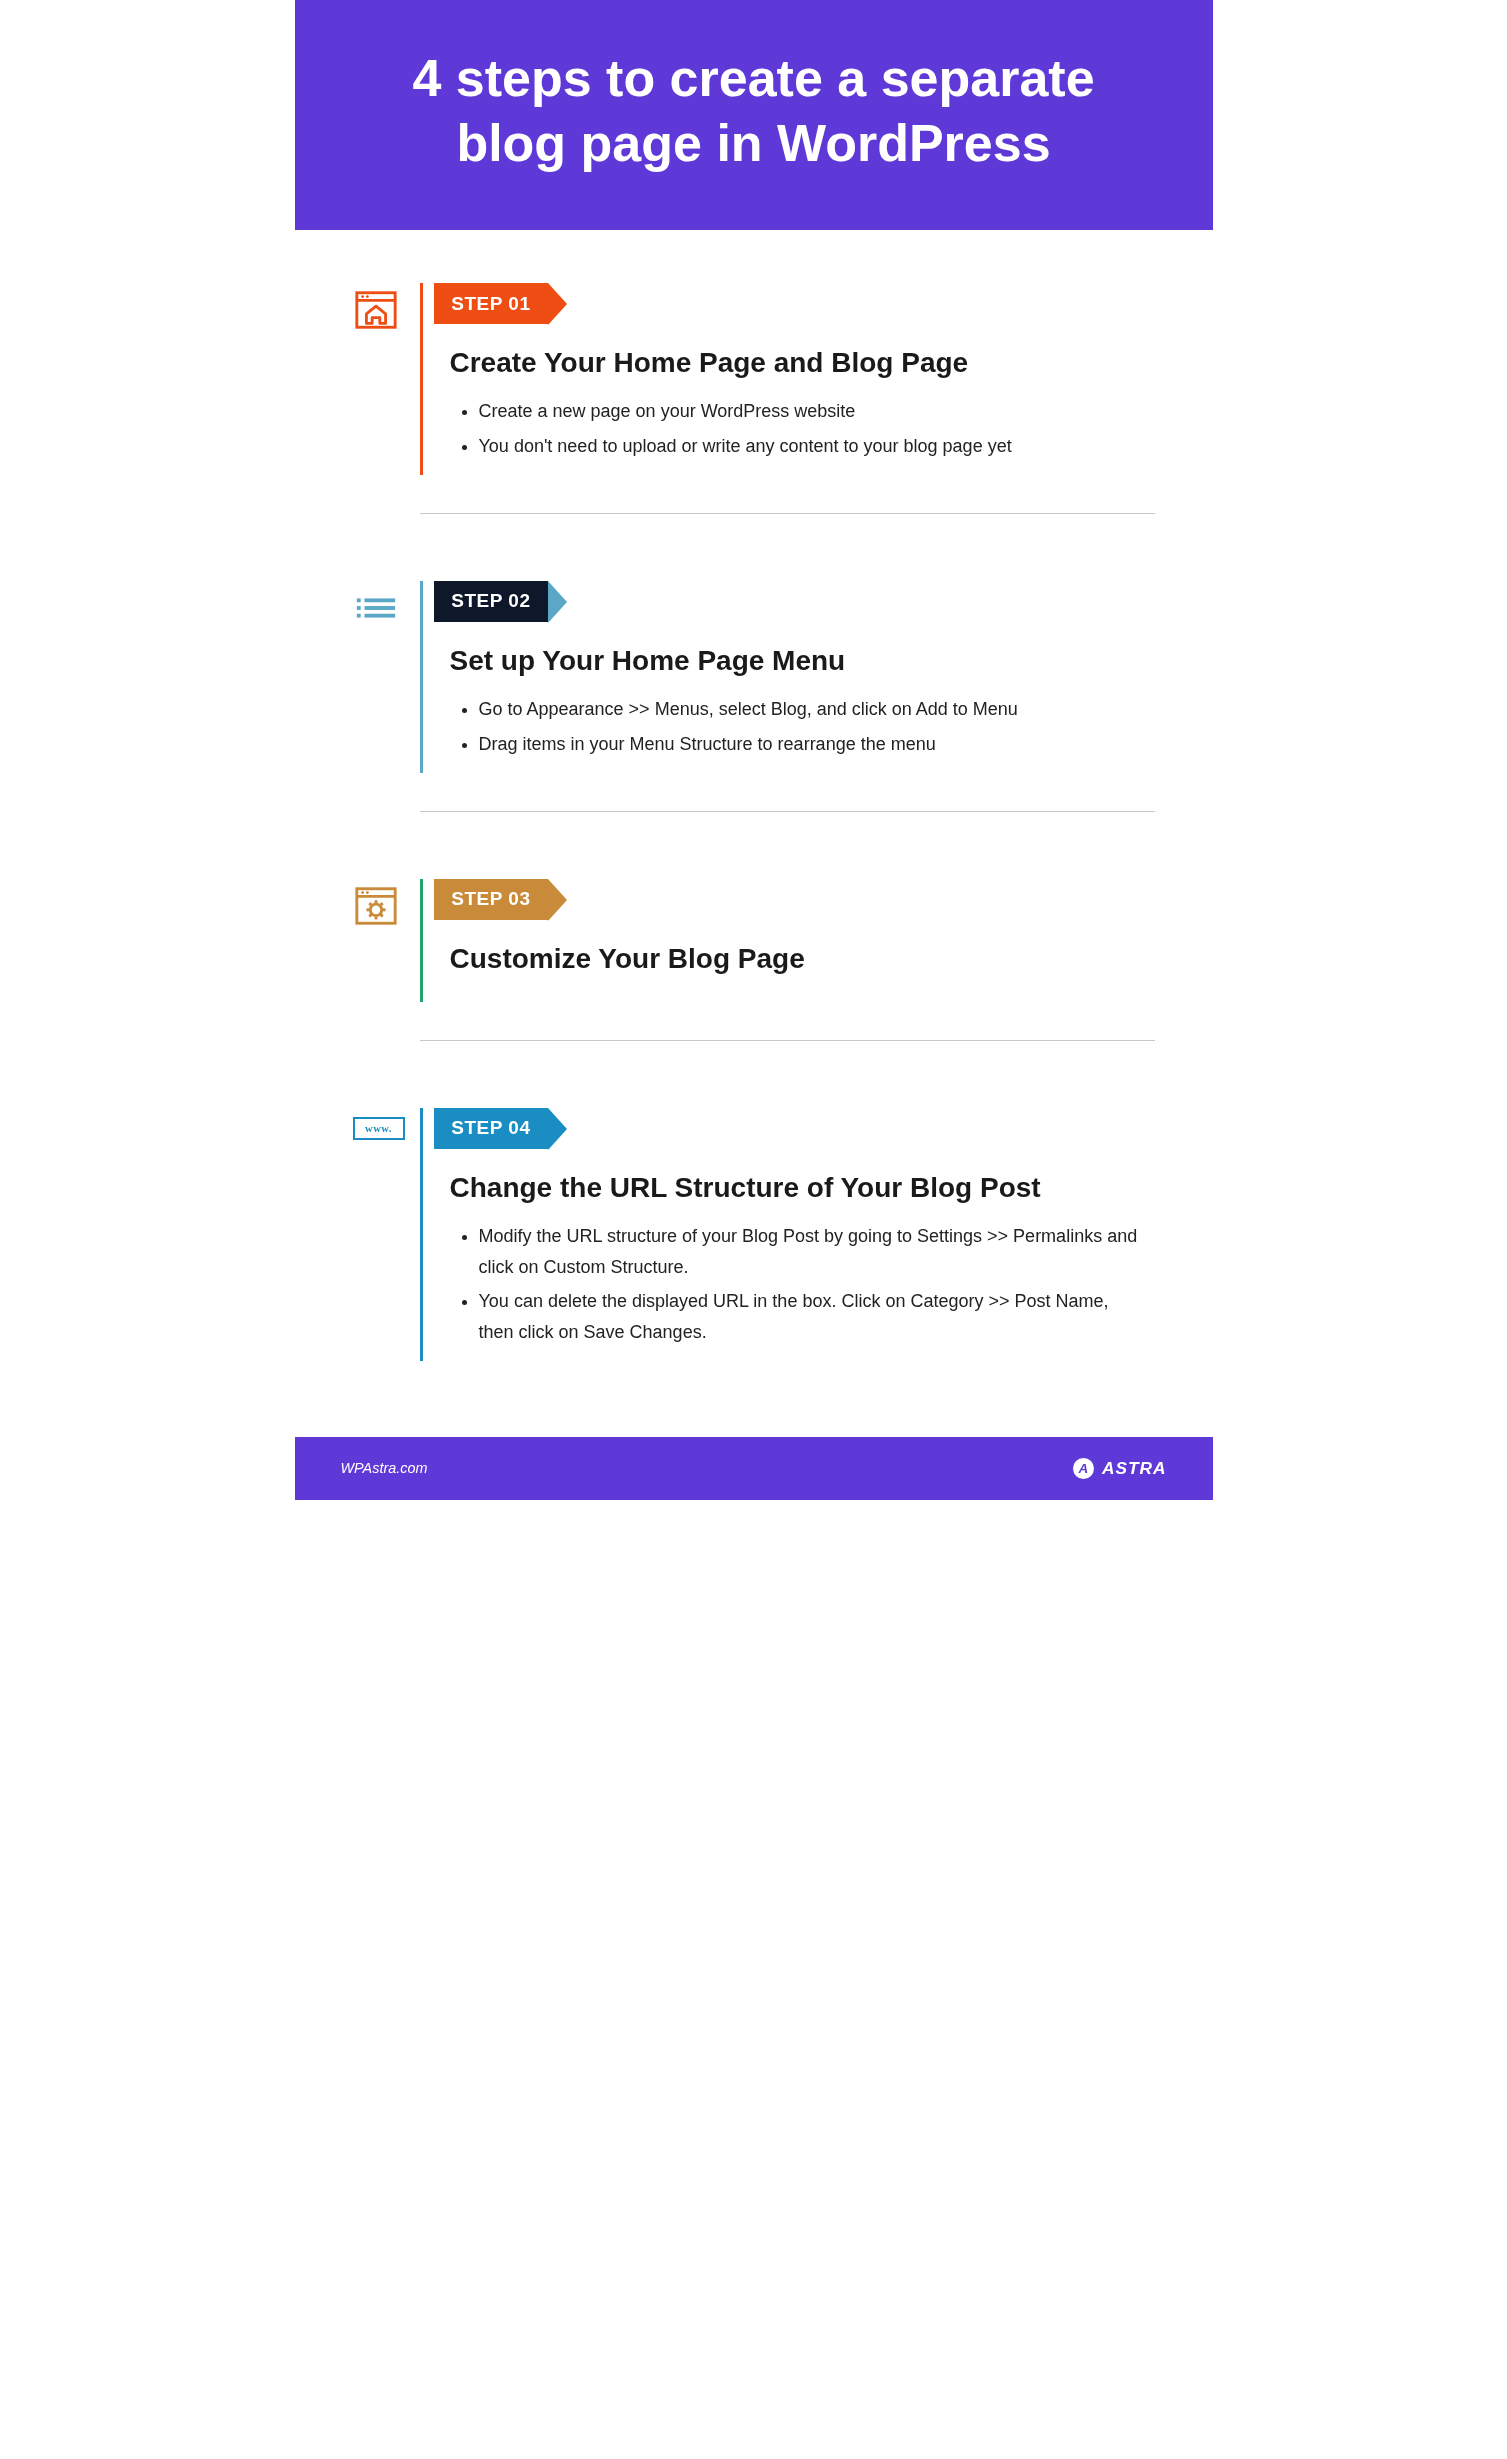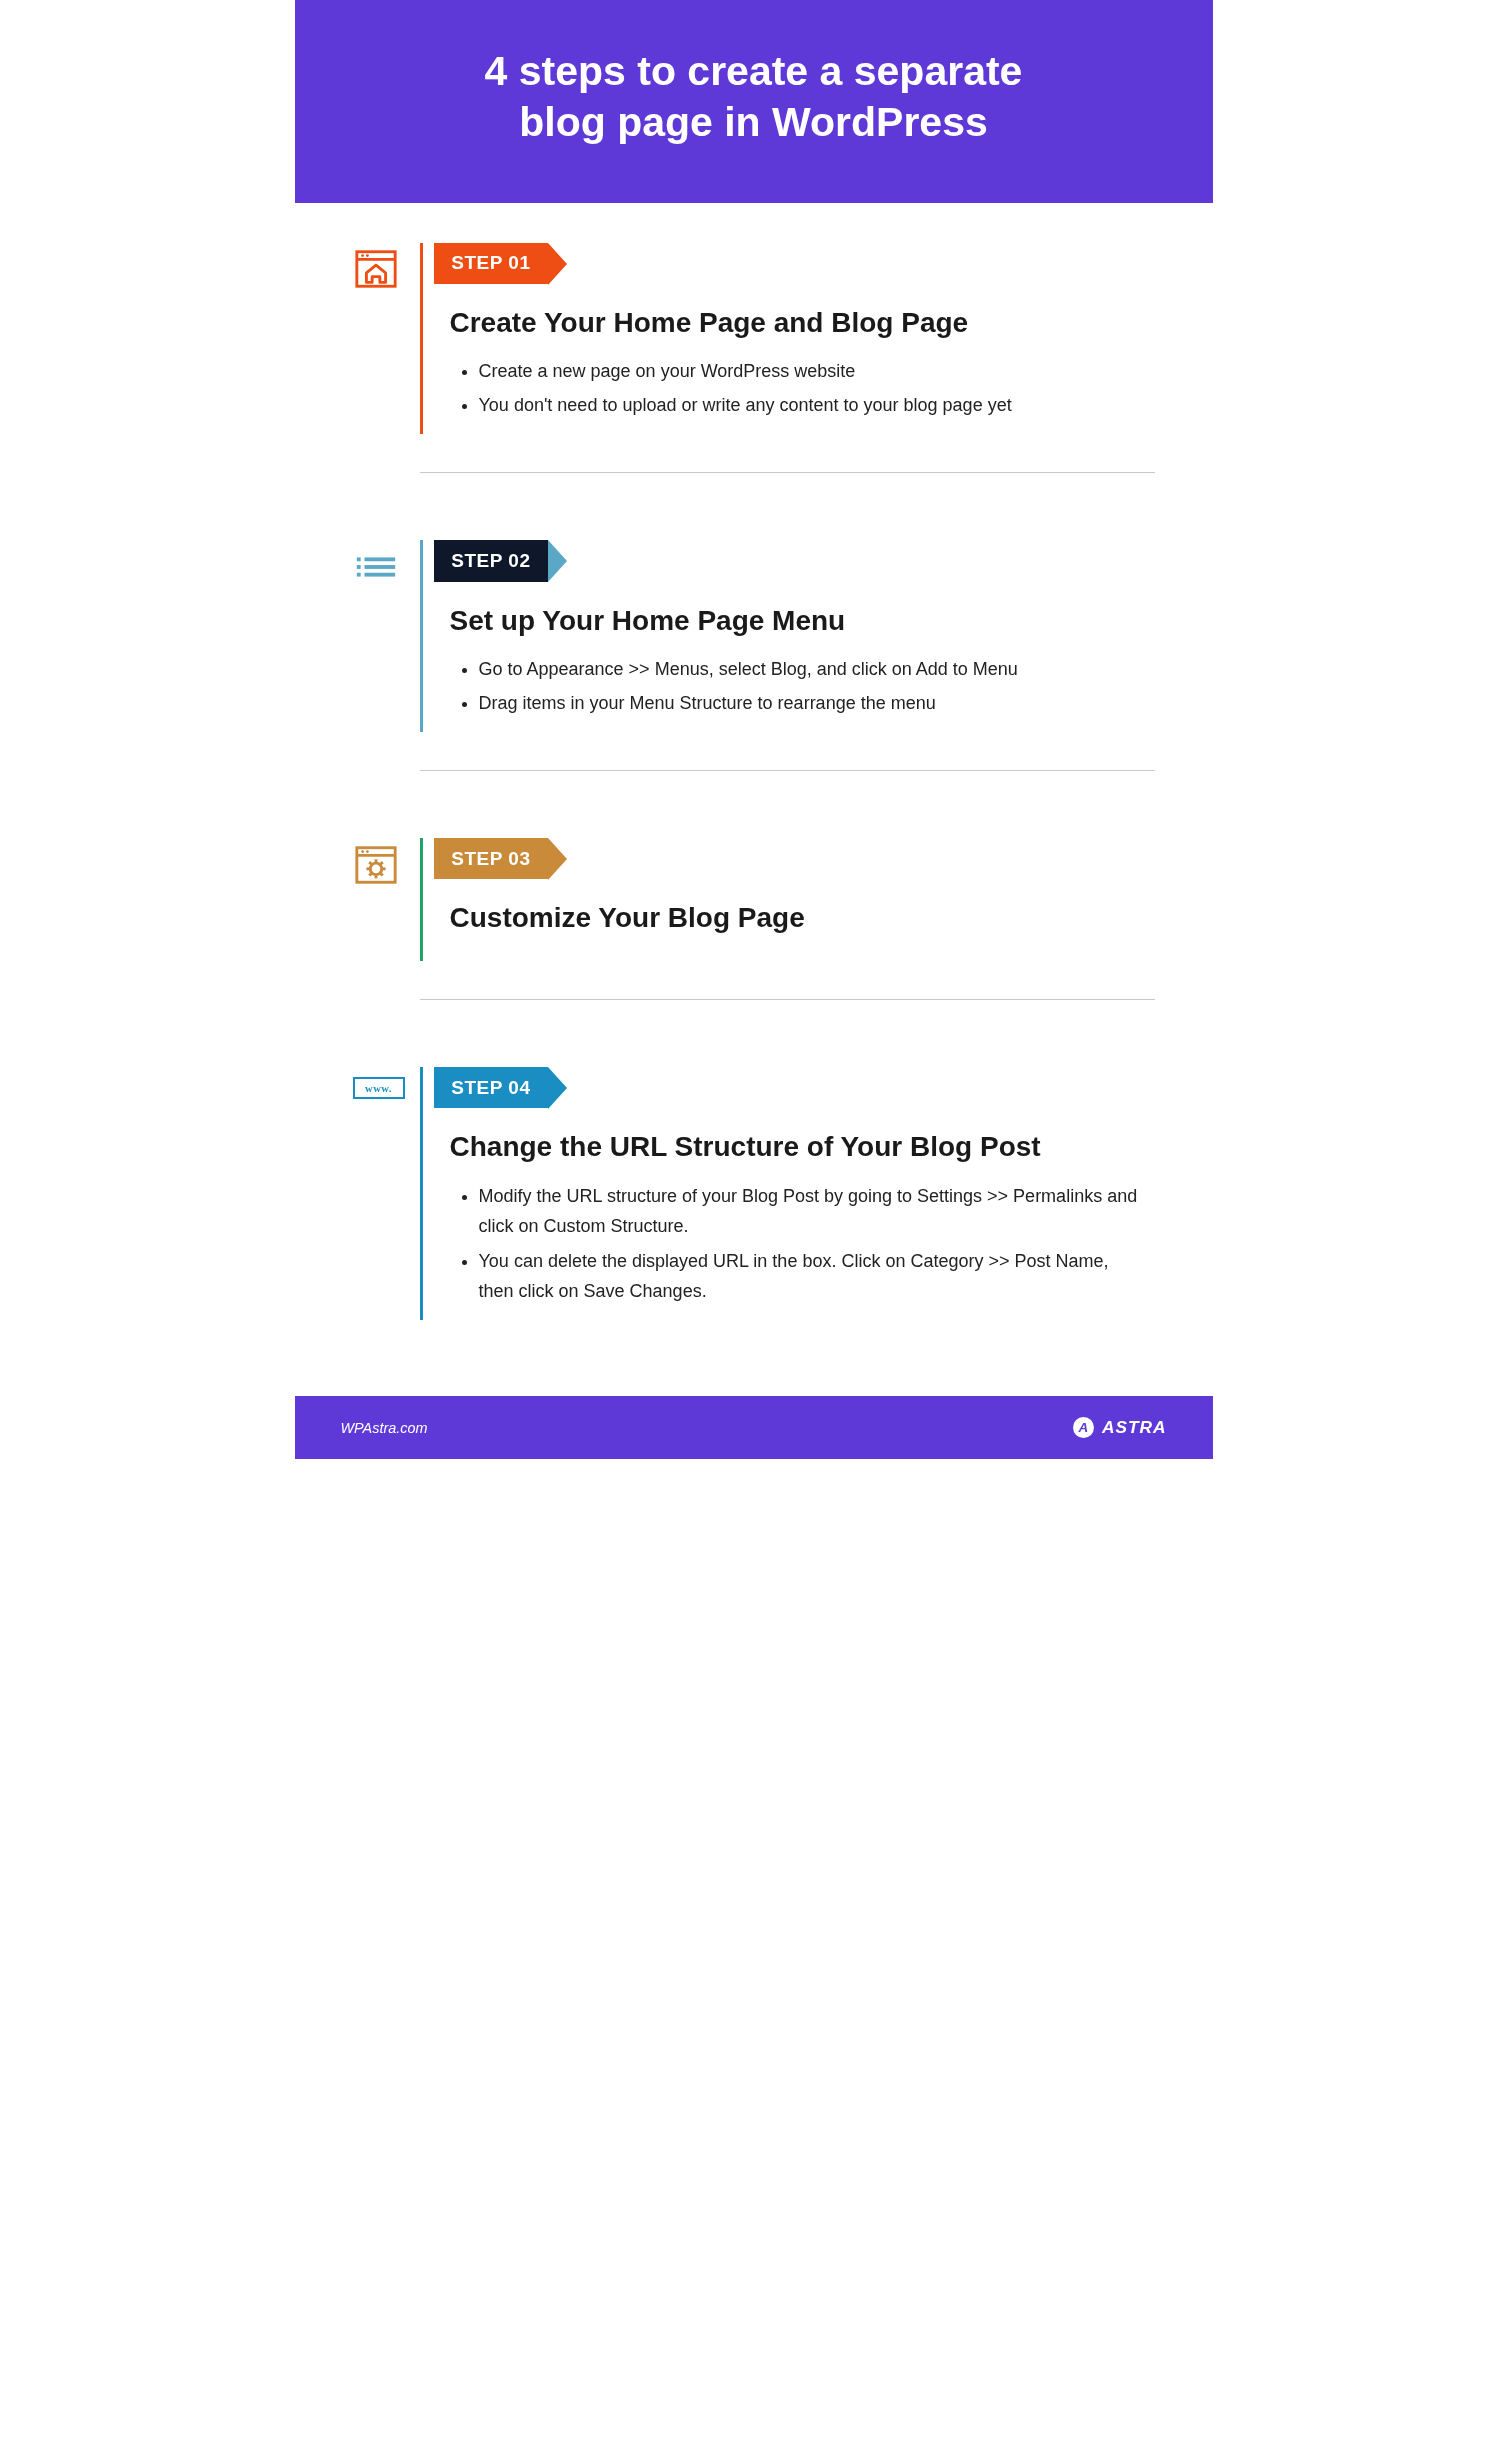--- a/index.html
+++ b/index.html
@@ -9,26 +9,26 @@
     width: 918px;
     margin: 0 auto;
   }
   .header {
     background: #5f39d8;
     color: #ffffff;
     text-align: center;
     padding: 46px 38px 54px;
   }
   .header h1 {
-    font-size: 41px;
+    font-size: 52px;
     font-weight: 700;
     line-height: 1.25;
   }
   .content {
-    padding: 40px 58px 38px 58px;
+    padding: 53px 58px 38px 58px;
     background: #ffffff;
   }
   .step {
     display: flex;
     margin-bottom: 38px;
   }
   .icon-col {
     width: 67px;
     flex-shrink: 0;
     padding-top: 3.8px;

